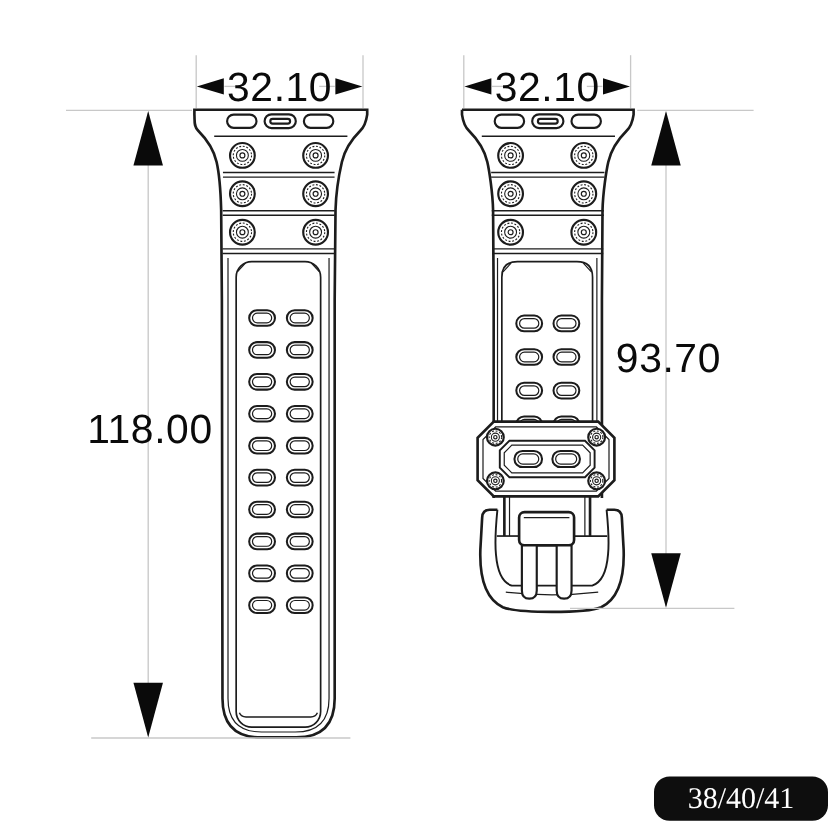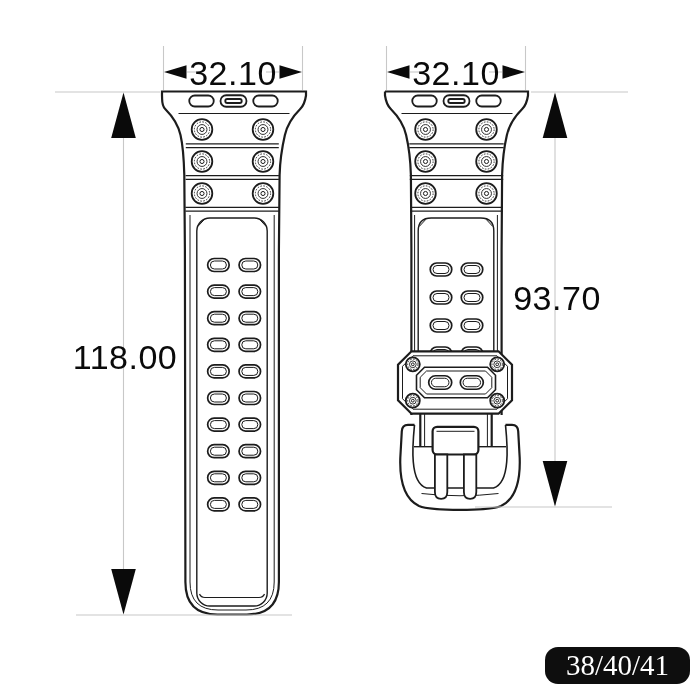--- a/index.html
+++ b/index.html
@@ -12,21 +12,21 @@
   .o14{stroke-width:1.4;}
   .o12{stroke-width:1.2;}
   .thin{stroke-width:1;}
   .wfill{fill:var(--bg,#fff);stroke:var(--outline,#1c1c1c);}
   .dimline{stroke:var(--dim,#c8c8c8);stroke-width:1.1;fill:none;}
   .dimarrow{fill:var(--dimtext,#0a0a0a);stroke:none;}
   .dimtext{font-family:"Liberation Sans",sans-serif;font-size:34px;fill:var(--dimtext,#0a0a0a);
            text-anchor:middle;letter-spacing:0.5px;}
   #size-badge{position:absolute;left:545px;top:647px;width:145px;height:37px;
     background:var(--badgebg,#0e0e0e);border-radius:13px;color:var(--badgetx,#fff);
-    font-family:"Liberation Serif",serif;font-size:29px;display:flex;
+    font-family:"Liberation Serif",serif;font-size:25px;display:flex;
     align-items:center;justify-content:center;}
 </style>
 </head>
 <body>
 
 <div id="stage" style="--outline: #1c1c1c; --dim: #c8c8c8; --dimtext: #0a0a0a; --bg: #ffffff; --badgebg: #0e0e0e; --badgetx: #ffffff;">
 <svg id="dwg" width="700" height="700" viewBox="0 0 700 700">
 
   <g>
     <path class="ln o2" d="M 162,91.5 H 306 V 95.5 C 305.2,101 304.1,105.2 300.2,109 C 293.2,116 287.3,124.5 284.9,135

